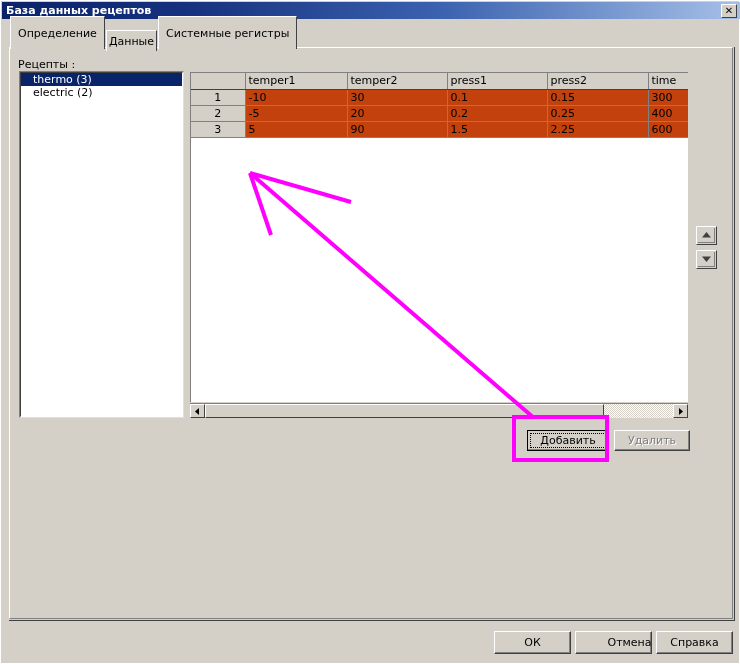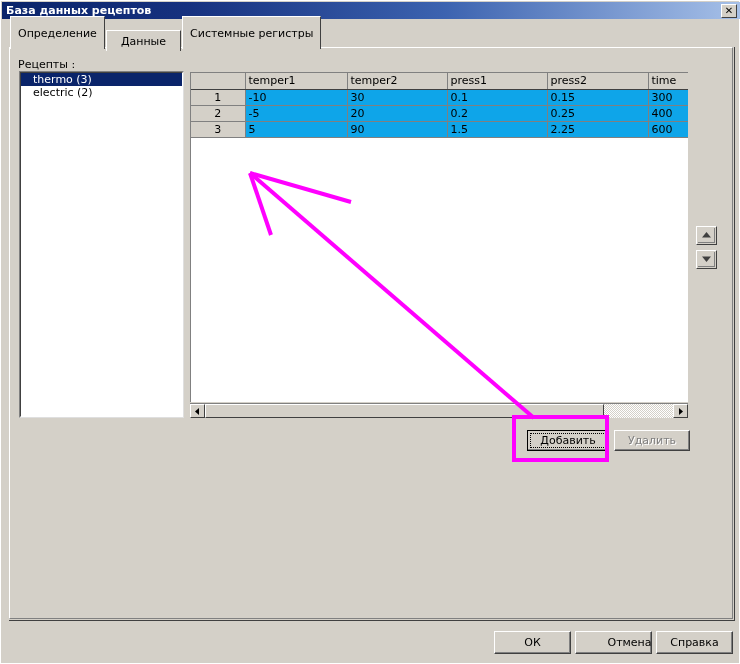--- a/index.html
+++ b/index.html
@@ -71,21 +71,21 @@
     box-sizing: border-box;
     display: flex; align-items: center;
     font-size: 11px;
     white-space: nowrap;
     margin-right: 1px;
     position: relative;
   }
   .tab.active {
     height: 21px;
     margin-bottom: -2px;
-    padding: 0 14px;
+    padding: 0 2px;
     background: #d4d0c8;
     border-top: 1px solid #ffffff;
     border-left: 1px solid #ffffff;
     border-right: 1px solid #404040;
     z-index: 5;
   }
   
   .tabpanel {
     position: absolute; left: 8px; top: 46px;
     width: 724px; height: 572px;
@@ -173,21 +173,21 @@
     background: #d4d0c8;
     border-bottom: 1px solid #404040;
   }
   table.grid td.rownum, table.grid th.corner {
     background: #d4d0c8;
     text-align: center;
     padding-left: 0;
     border-bottom: 1px solid #808080;
   }
   table.grid th.corner { border-bottom: 1px solid #404040; }
-  table.grid td.cell { background: #0ea5e9; }
+  table.grid td.cell { background: #c2410c; }
   
   .hscroll {
     position: absolute; left: 189px; top: 402px;
     width: 498px; height: 15px;
     background: #d4d0c8;
     display: flex;
     box-sizing: border-box;
     border-top: 1px solid #808080;
   }
   .sb-arrow {

